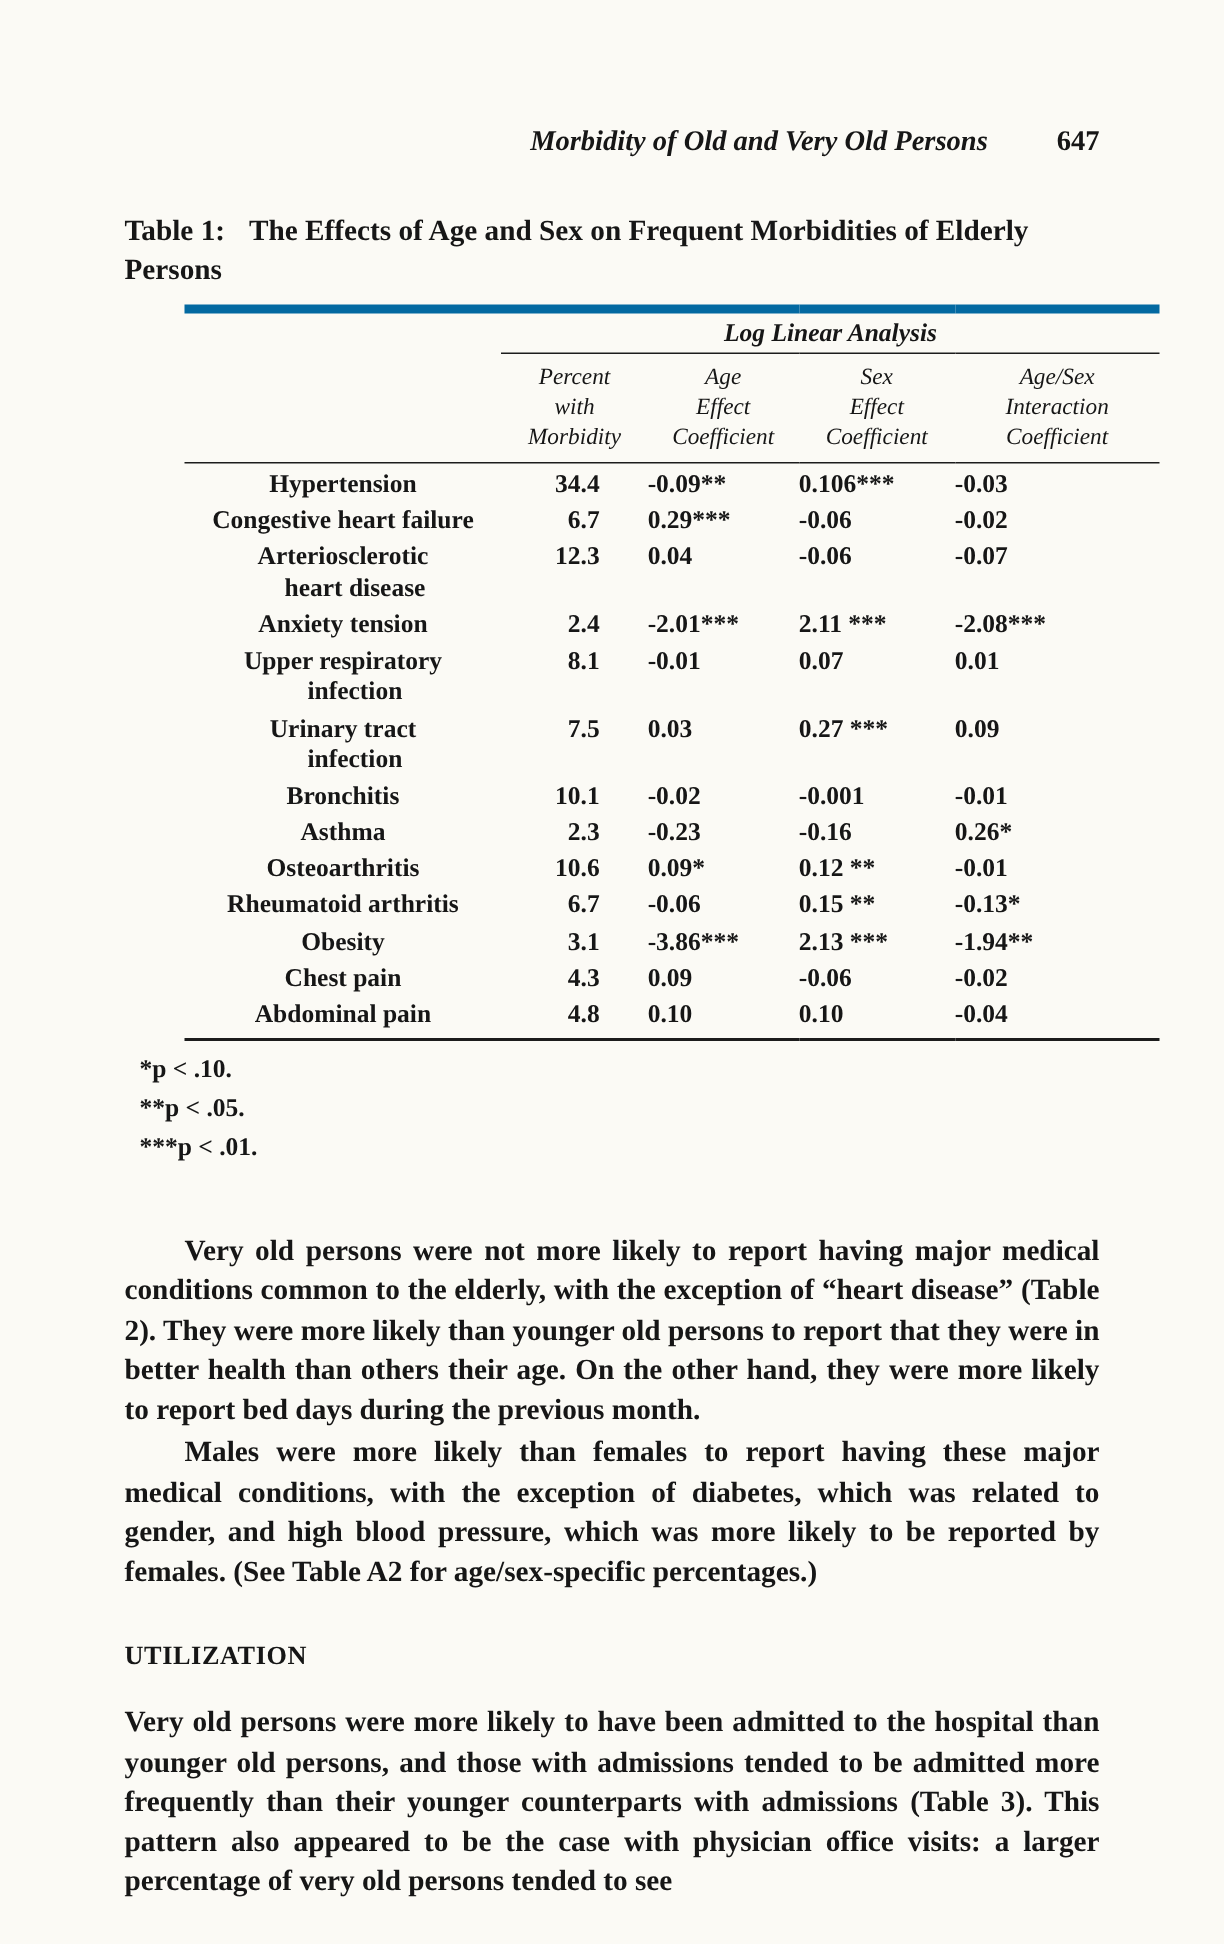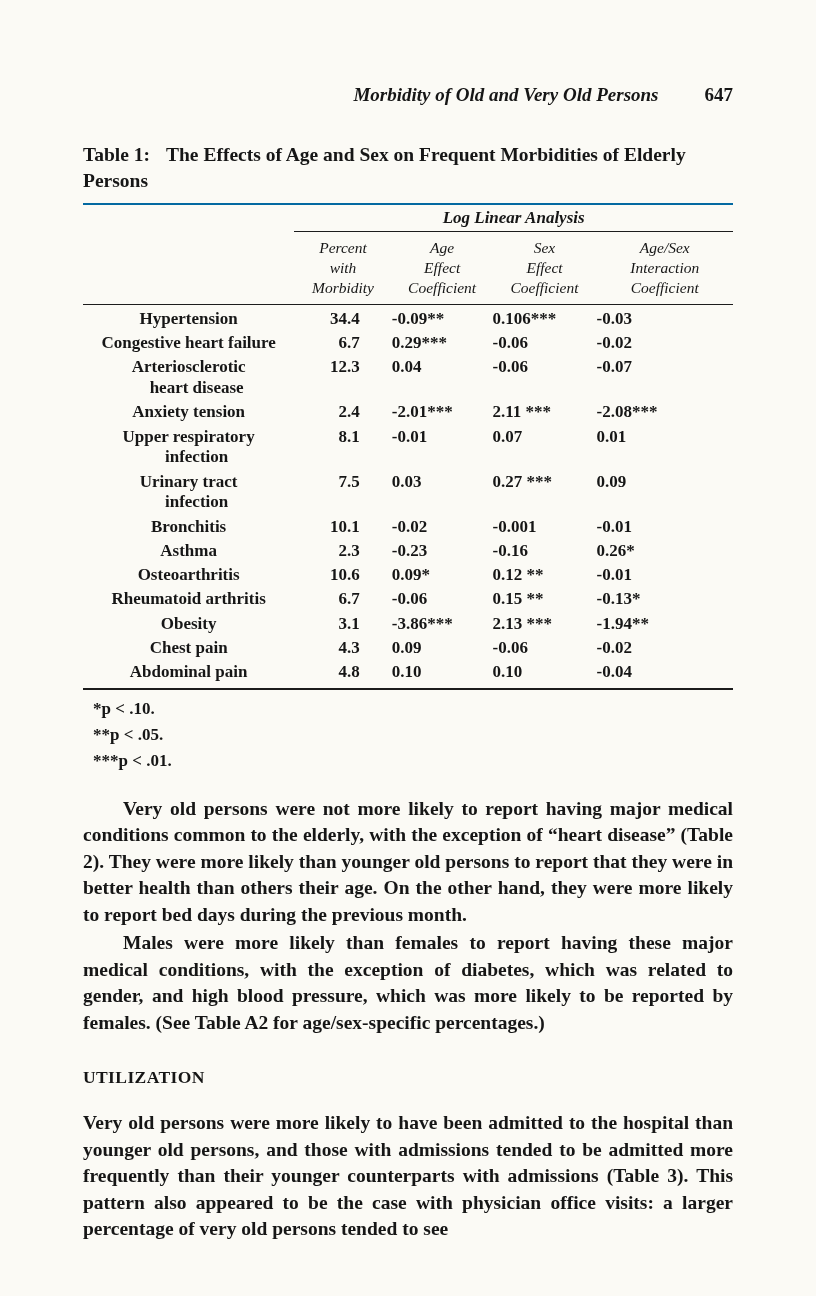--- a/index.html
+++ b/index.html
@@ -36,23 +36,24 @@
     max-width: 640px;
     margin-bottom: 10px;
   }
   .caption .cap-label { margin-right: 16px; }
 
   
   table.morbidity {
     width: 650px;
     border-collapse: collapse;
     table-layout: fixed;
-    border-top: 2px solid #0369a1;
+    border-top: 6px solid #0369a1;
     border-bottom: 2px solid #1c1c1c;
     font-size: 17px;
+    margin-left: 40px;
   }
   col.c0 { width: 32.5%; }
   col.c1 { width: 15%; }
   col.c2 { width: 15.5%; }
   col.c3 { width: 16%; }
   col.c4 { width: 21%; }
 
   tr.spanner-row th { padding: 3px 0 3px 0; }
   th.spanner {
     font-style: italic;
@@ -77,21 +78,21 @@
     line-height: 1.22;
   }
   td.c-label { text-align: center; font-weight: 700; }
   td.c-label .cont { padding-left: 16px; }
   td.c-percent { text-align: right; padding-right: 32px; }
   td.c-age, td.c-sex, td.c-int { text-align: left; white-space: pre; }
   tbody tr:first-child td { padding-top: 4px; }
   tbody tr:last-child td { padding-bottom: 5px; }
 
   
-  .footnotes { margin-top: 6px; padding-left: 10px; font-size: 17px; line-height: 1.55; margin-bottom: 21px; }
+  .footnotes { margin-top: 6px; padding-left: 10px; font-size: 17px; line-height: 1.55; margin-bottom: 43px; }
 
   
   .bodytext { width: 650px; font-size: 19.5px; line-height: 1.36; text-align: justify; }
   .bodytext p { margin: 0 0 2px 0; }
   .bodytext p.indent { text-indent: 40px; }
   .section-heading {
     font-size: 17.5px;
     font-weight: 700;
     letter-spacing: 0.4px;
     margin: 30px 0 20px 0;

